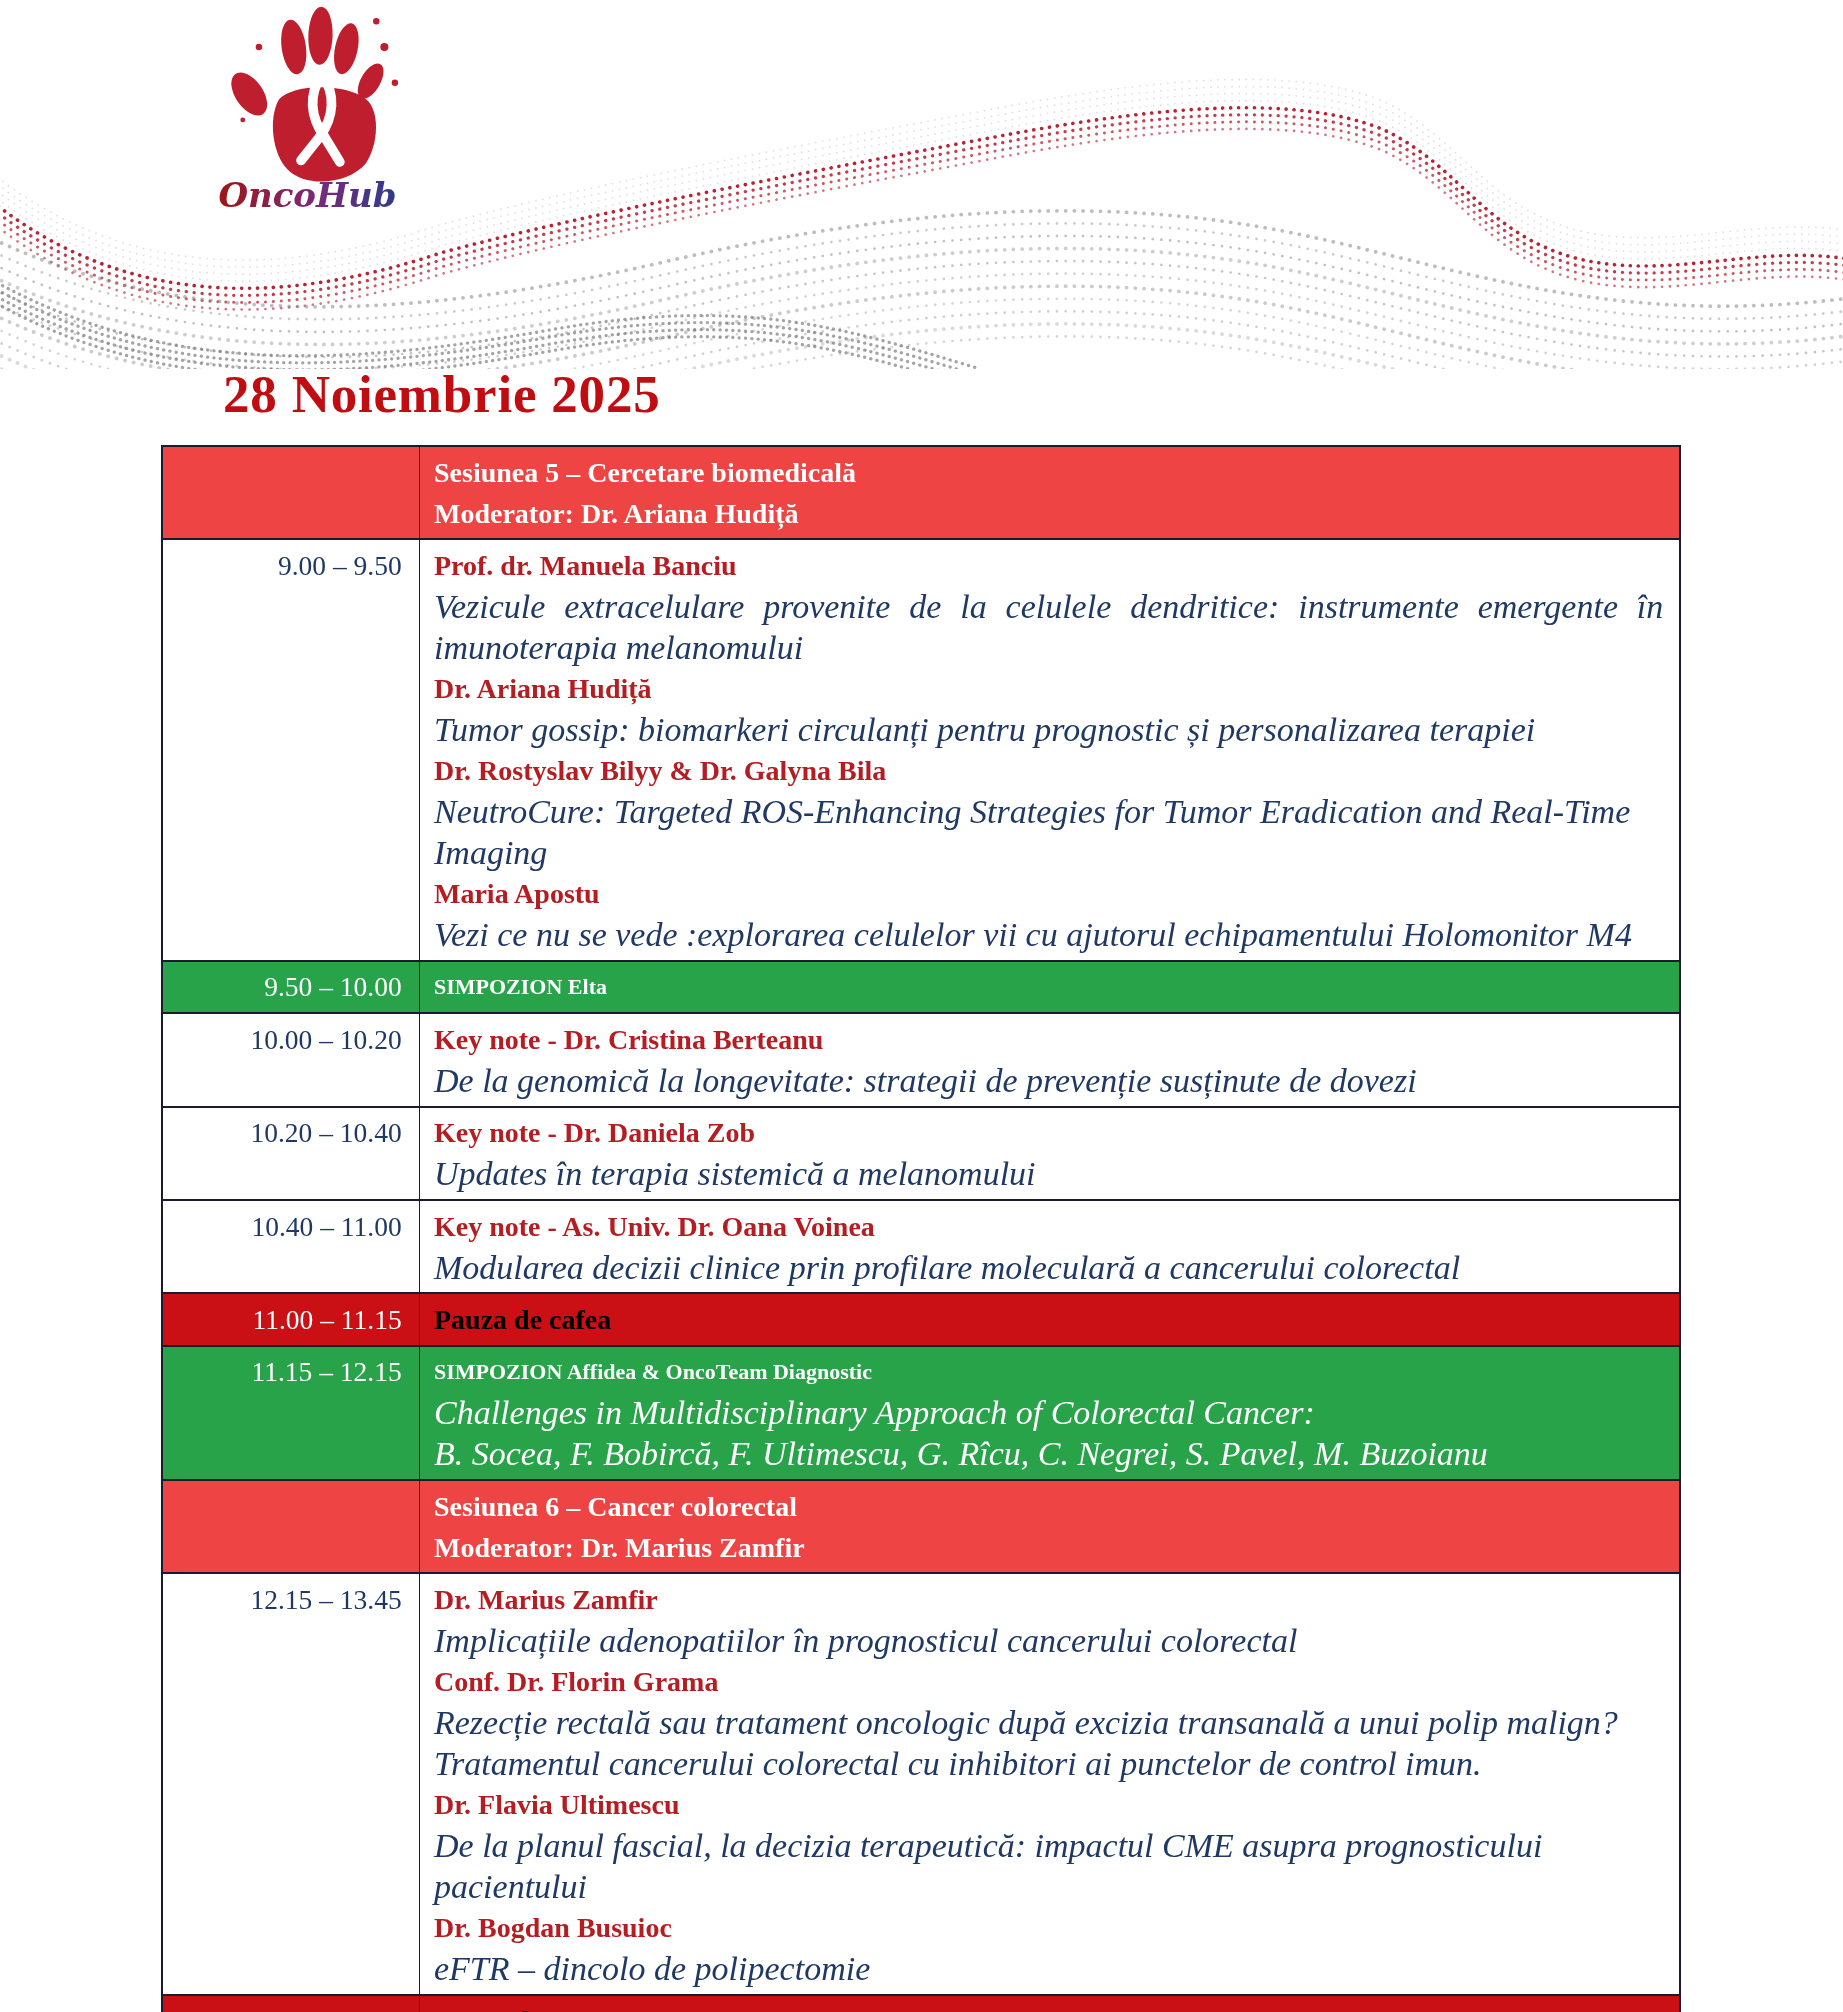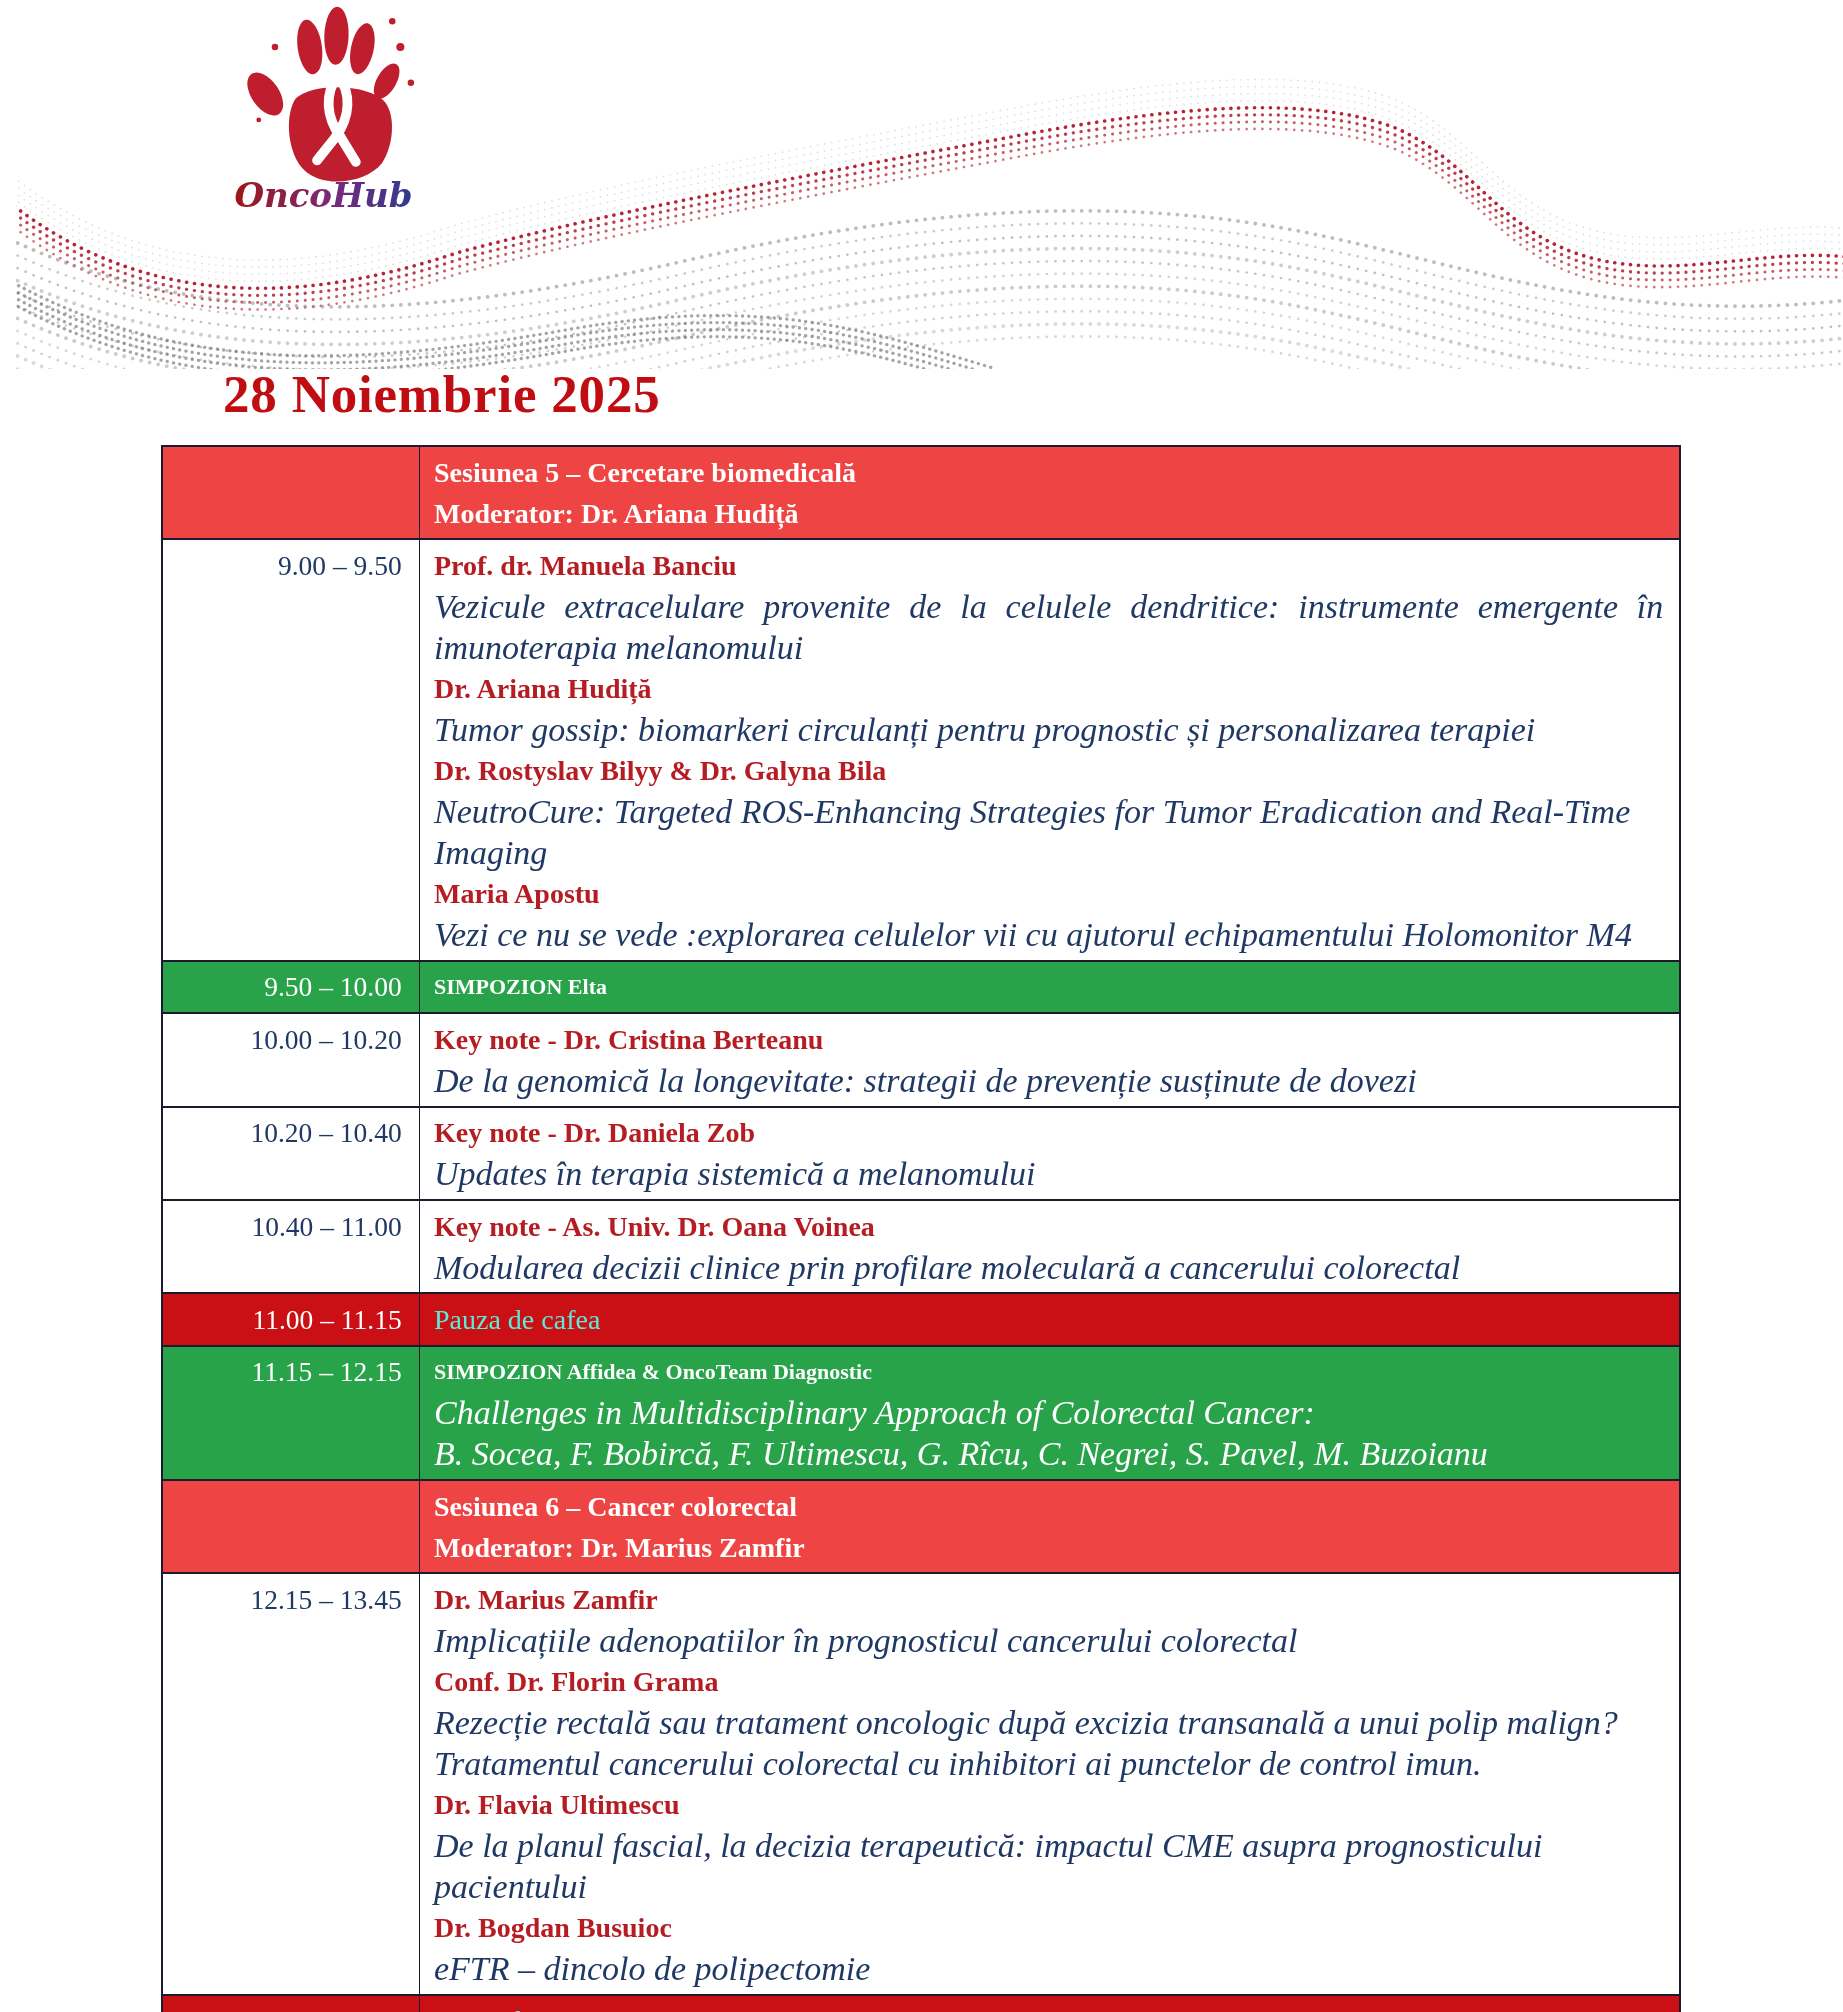--- a/index.html
+++ b/index.html
@@ -1,20 +1,20 @@
 <!DOCTYPE html>
 <html style="font-size:12.6px"><head>
 <meta charset="utf-8">
 <style>
   html,body{margin:0;padding:0;}
   body{
     width:1844px;height:2013px;position:relative;background:#ffffff;overflow:hidden;
     font-family:"Liberation Serif", serif;
   }
-  .hero{position:absolute;top:0;left:16px;width:1780px;height:369px;}
+  .hero{position:absolute;top:0;left:0;width:1780px;height:369px;}
   .wave-svg{position:absolute;top:0;left:0;}
   .logo{position:absolute;top:4.7px;left:209px;width:197px;}
   .page-title{
     position:absolute;top:363px;left:222px;margin:1px;
     font-size:53px;font-weight:bold;letter-spacing:0.8px;
     color:#c00d12;font-family:"Liberation Serif", serif;
   }
   .schedule{
     position:absolute;top:445px;left:161px;width:1520px;
     border:2.4px solid #1b1b2f;border-bottom:2.4px solid #1b1b2f;
@@ -37,21 +37,21 @@
   .line.title{font-style:italic;color:#1f3864;}
   .line.justify{text-align:justify;}
   .row.session{background:#ef4444;}
   .row.session .line{color:#ffffff;font-weight:bold;font-size:28px;}
   .row.symposium{background:#28a34a;}
   .row.symposium .cell.time{color:#ffffff;text-align:right;}
   .row.symposium .line.head{color:#ffffff;font-weight:bold;font-size:22px;}
   .row.symposium .line.title{color:#ffffff;}
   .row.break{background:#cb1015;}
   .row.break .cell.time{color:#ffffff;}
-  .row.break .line{color:#5eead4;font-weight:normal;font-size:28px;}
+  .row.break .line{color:#000000;font-weight:bold;font-size:28px;}
 </style>
 </head>
 <body>
 
 <div class="hero">
   <svg class="wave-svg" width="1844" height="369" viewBox="0 0 2345 470">
     <g id="wave-dots" fill="none" stroke-linecap="round">
         <path d="M-20,241 C150,381 350,383 560,313 C760,259 1050,206 1300,159 C1480,127 1650,111 1760,156 C1860,203 1890,291 2010,321 C2130,349 2240,299 2365,323" stroke="#9a9a9a" stroke-width="2.2" opacity="0.32" stroke-dasharray="0.1 9"></path>
         <path d="M-20,232 C150,372 350,374 560,304 C760,250 1050,197 1300,150 C1480,118 1650,102 1760,147 C1860,194 1890,282 2010,312 C2130,340 2240,290 2365,314" stroke="#9a9a9a" stroke-width="2.2" opacity="0.32" stroke-dasharray="0.1 9"></path>
         <path d="M-20,223 C150,363 350,365 560,295 C760,241 1050,188 1300,141 C1480,109 1650,93 1760,138 C1860,185 1890,273 2010,303 C2130,331 2240,281 2365,305" stroke="#9a9a9a" stroke-width="2.2" opacity="0.32" stroke-dasharray="0.1 9"></path>

